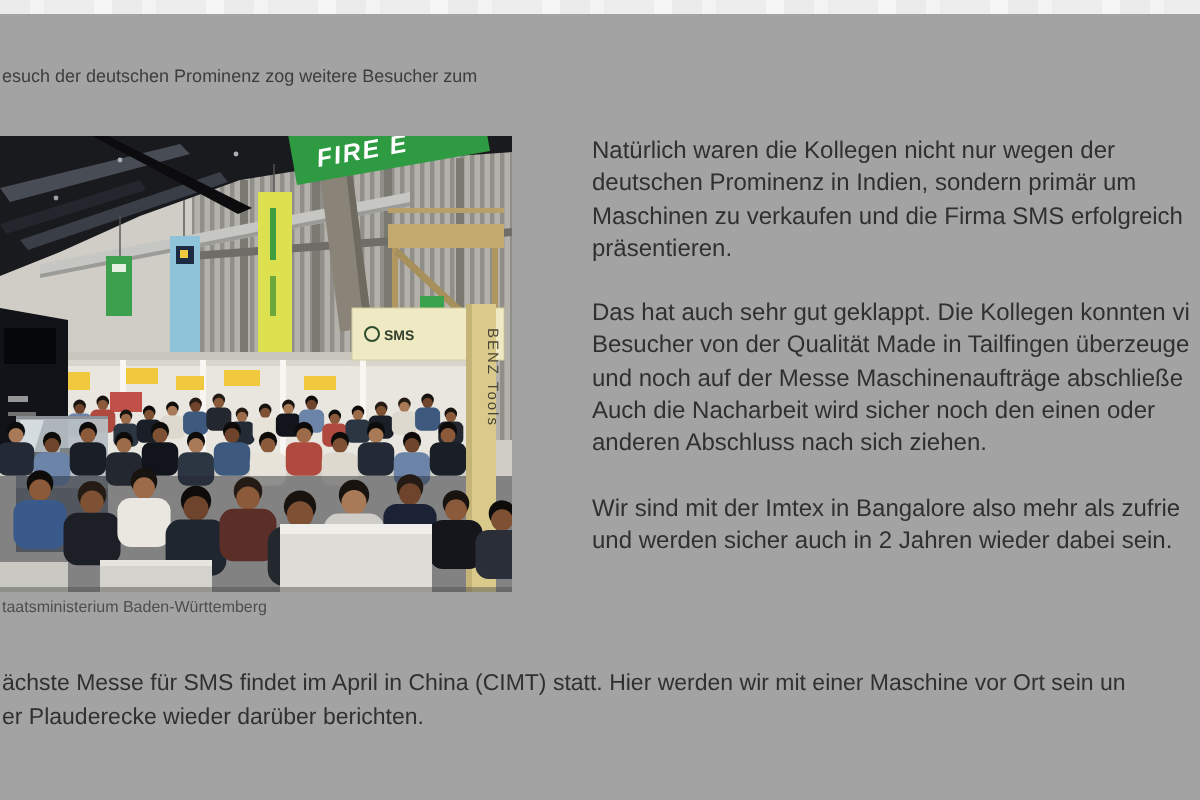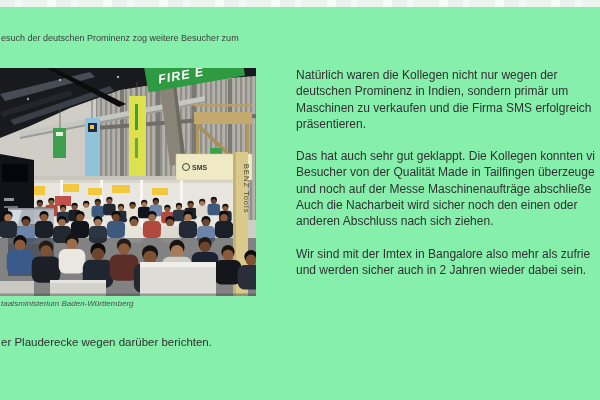--- a/index.html
+++ b/index.html
@@ -1,26 +1,26 @@
 <!DOCTYPE html>
 <html><head>
 <meta charset="utf-8">
 <style>
   html,body{margin:0;padding:0;background:#fff;}
-  .page{position:relative;width:600px;height:400px;overflow:hidden;background:#86efac;
+  .page{position:relative;width:600px;height:400px;overflow:hidden;background:#a3a3a3;
         font-family:"Liberation Sans", sans-serif;color:#323232;}
   
   .top-remnant{position:absolute;left:0;top:0;width:600px;height:7px;opacity:.9;
     background:repeating-linear-gradient(90deg,
       #f3f3f3 0px,#f3f3f3 15px,#fcfcfc 15px,#fcfcfc 22px,
       #f5f5f5 22px,#f5f5f5 47px,#ffffff 47px,#ffffff 56px);}
   .intro{position:absolute;left:1px;top:31px;font-size:9px;line-height:15.5px;color:#3d3d3d;white-space:nowrap;}
   .photo{position:absolute;left:0;top:68px;width:256px;height:228px;}
   .photo svg{display:block;}
-  .photo-credit{position:absolute;left:1px;top:299px;font-size:8px;color:#4e4e4e;white-space:nowrap;font-style:italic;}
+  .photo-credit{position:absolute;left:1px;top:299px;font-size:8px;color:#4e4e4e;white-space:nowrap;}
   .article{position:absolute;left:296px;top:67px;width:400px;font-size:12px;line-height:16.3px;color:#303030;}
   .article .para{margin:0 0 16px 0;}
   .article .line,.footer .line{white-space:nowrap;}
   .footer{position:absolute;left:1px;top:334px;font-size:11.5px;line-height:16.5px;color:#303030;}
 </style>
 </head>
 <body>
 
 <div class="page">
 
@@ -312,16 +312,17 @@
         <div class="line">Auch die Nacharbeit wird sicher noch den einen oder</div>
         <div class="line">anderen Abschluss nach sich ziehen.</div>
       </div>
       <div class="para">
         <div class="line">Wir sind mit der Imtex in Bangalore also mehr als zufrie</div>
         <div class="line">und werden sicher auch in 2 Jahren wieder dabei sein.</div>
       </div>
     </div>
 
   <div class="footer">
-    <div class="line">er Plauderecke wegen darüber berichten.</div>
+    <div class="line">ächste Messe für SMS findet im April in China (CIMT) statt. Hier werden wir mit einer Maschine vor Ort sein un</div>
+    <div class="line">er Plauderecke wieder darüber berichten.</div>
   </div>
 
 </div>
 
 </body></html>

